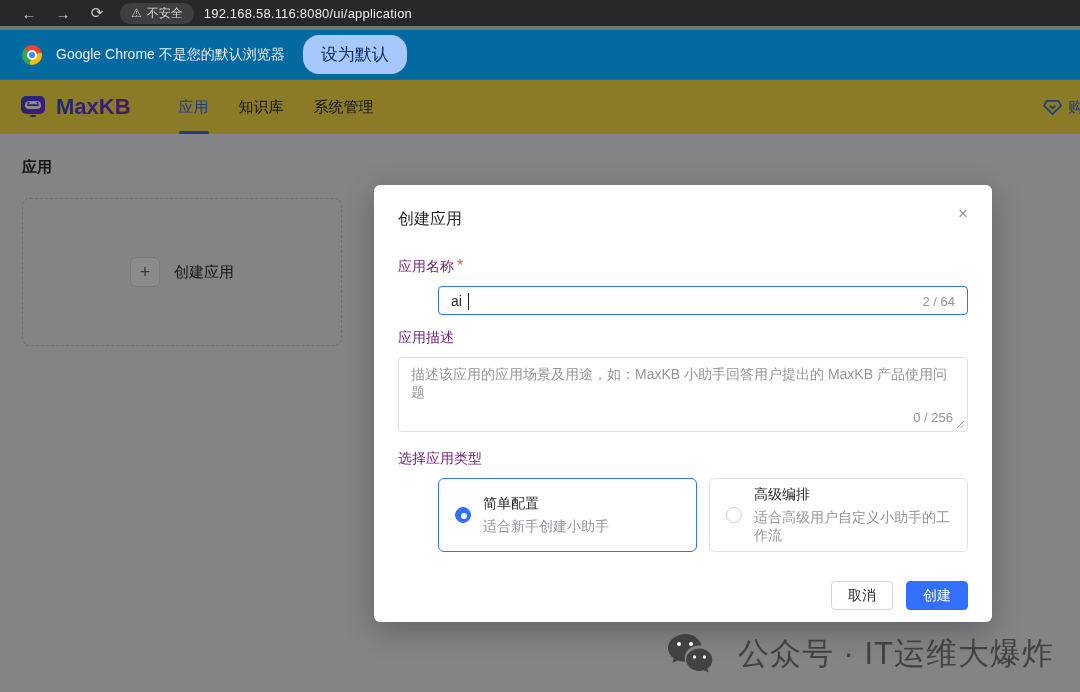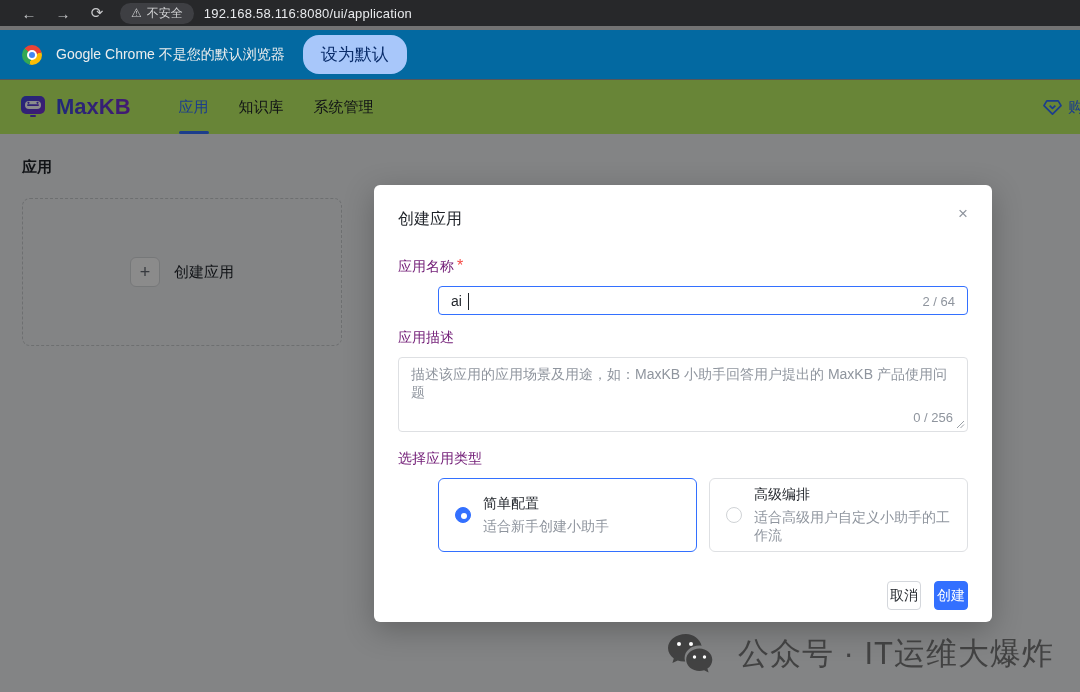--- a/index.html
+++ b/index.html
@@ -24,21 +24,21 @@
     background:conic-gradient(from -45deg,#ea4335 0 120deg,#fbbc05 120deg 240deg,#34a853 240deg 360deg);
     position:relative; }
   .chrome-logo::after { content:""; position:absolute; left:5px; top:5px; width:10px; height:10px;
     border-radius:50%; background:#4286f5; border:2px solid #fff; box-sizing:border-box; }
   .infobar-msg { color:#eceded; font-size:14px; margin-left:14px; }
   .set-default-btn { margin-left:18px; background:#a8c7fa; color:#0a2d6b; font-size:17px;
     border:none; border-radius:16px; padding:8px 18px; cursor:pointer; }
 
   
   .app { position:absolute; top:80px; left:0; width:100%; height:612px; background:#eef0f2; }
-  .app-header { position:relative; height:54px; background:#bef264; display:flex; align-items:center;
+  .app-header { position:relative; height:54px; background:#fde047; display:flex; align-items:center;
     padding-left:18px; }
   .logo { display:flex; align-items:center; gap:8px; }
   .brand { font-size:22px; font-weight:bold; color:#4f2ec9;
     background:linear-gradient(90deg,#3a4bdc,#7a2fd0); -webkit-background-clip:text;
     background-clip:text; -webkit-text-fill-color:transparent; }
   .tabs { display:flex; align-items:center; margin-left:48px; gap:30px; height:100%; }
   .tab { font-size:15px; color:#1f2329; height:100%; display:flex; align-items:center;
     position:relative; cursor:pointer; }
   .tab.active { color:#3370ff; }
   .tab.active::after { content:""; position:absolute; left:50%; transform:translateX(-50%);
@@ -91,21 +91,21 @@
   .type-card.selected { border-color:#3370ff;margin-left:40px; }
   .radio { width:16px; height:16px; border-radius:50%; border:1px solid #d0d3d6; background:#fff;
     flex:0 0 16px; position:relative; }
   .radio.checked { background:#3370ff; border-color:#3370ff; }
   .radio.checked::after { content:""; position:absolute; left:5px; top:5px; width:6px; height:6px;
     border-radius:50%; background:#fff; }
   .type-texts { display:flex; flex-direction:column; gap:5px; }
   .type-title { font-size:14px; font-weight:500; color:#1f2329; }
   .type-sub { font-size:14px; color:#8f959e; }
   .modal-footer { display:flex; justify-content:flex-end; gap:13px; margin-top:29px; }
-  .btn { height:29px; border-radius:4px; font-size:14px; padding:0 2px; cursor:pointer;
+  .btn { height:29px; border-radius:4px; font-size:14px; padding:0 16px; cursor:pointer;
     font-family:"Liberation Sans","DejaVu Sans",sans-serif; }
   .btn-cancel { background:#fff; border:1px solid #d4d7dc; color:#1f2329; }
   .btn-primary { background:#3370ff; border:1px solid #3370ff; color:#fff; }
 
   
   .watermark { position:absolute; right:26px; bottom:16px; z-index:30; display:flex;
     align-items:center; gap:20px; color:rgba(48,48,48,.78); font-size:31px; font-weight:500;
     letter-spacing:1px; }
 </style>
 </head>

